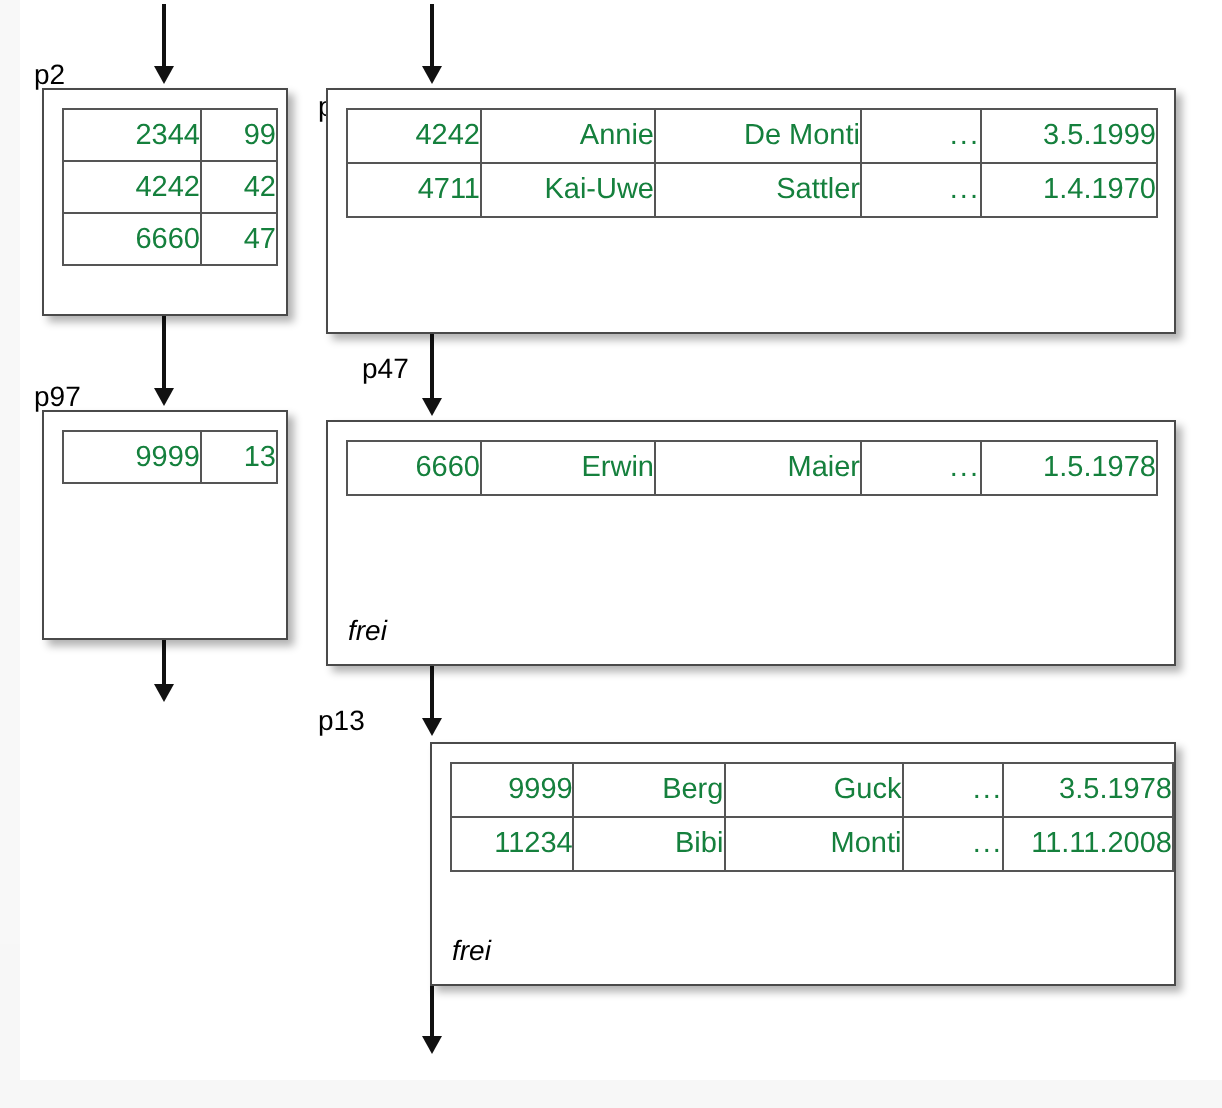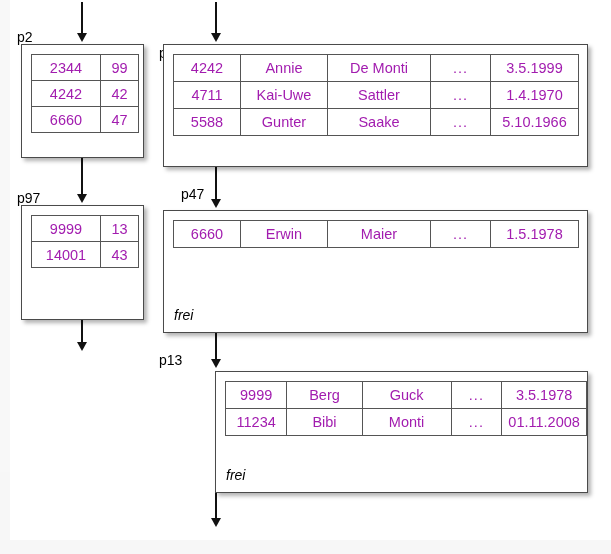--- a/index.html
+++ b/index.html
@@ -48,24 +48,24 @@
   }
 
   
   table.grid {
     position: absolute;
     border-collapse: collapse;
     table-layout: fixed;
   }
   table.grid td {
     border: 1px solid #555555;
-    text-align: center;
+    text-align: right;
     vertical-align: middle;
     font-size: 14.5px;
-    color: #a21caf;
+    color: #15803d;
     font-family: "Liberation Sans", sans-serif;
     padding: 0;
     white-space: nowrap;
     background: #ffffff;
   }
   table.grid td.dots {
     letter-spacing: 1px;
   }
 
   
@@ -187,48 +187,37 @@
           <td class="dots">...</td>
           <td>3.5.1999</td>
         </tr>
         <tr>
           <td>4711</td>
           <td>Kai-Uwe</td>
           <td>Sattler</td>
           <td class="dots">...</td>
           <td>1.4.1970</td>
         </tr>
-        <tr>
-          <td>5588</td>
-          <td>Gunter</td>
-          <td>Saake</td>
-          <td class="dots">...</td>
-          <td>5.10.1966</td>
-        </tr>
       </tbody>
         </table>
     </div>
 
     <div class="node-label" style="left:7px; top:190px;">p97</div>
     <div class="node" style="left:11px; top:205px; width:123px; height:115px;">
       <table class="grid idx-table">
         <tbody>
             <tr>
           <td class="key">9999</td>
           <td class="ptr">13</td>
         </tr>
-        <tr>
-          <td class="key">14001</td>
-          <td class="ptr">43</td>
-        </tr>
-      </tbody>
-        </table>
-    </div>
-
-    <div class="node-label" style="left:149px; top:186px;padding-left:22px;">p47</div>
+      </tbody>
+        </table>
+    </div>
+
+    <div class="node-label" style="left:149px; top:176px;padding-left:22px;">p47</div>
     <div class="node" style="left:153px; top:210px; width:425px; height:123px;">
       <table class="grid data-table">
         <colgroup>
           <col style="width:67px">
             <col style="width:87px">
             <col style="width:103px">
           <col style="width:60px">
             <col style="width:88px">
         </colgroup>
         <tbody>
@@ -260,21 +249,21 @@
           <td>Berg</td>
           <td>Guck</td>
           <td class="dots">...</td>
           <td>3.5.1978</td>
         </tr>
         <tr>
           <td>11234</td>
           <td>Bibi</td>
           <td>Monti</td>
           <td class="dots">...</td>
-          <td>01.11.2008</td>
+          <td>11.11.2008</td>
         </tr>
       </tbody>
         </table>
       <div class="frei" style="left:10px; top:95px;">frei</div>
     </div>
 
   </div>
 </div>
 
 </body></html>

